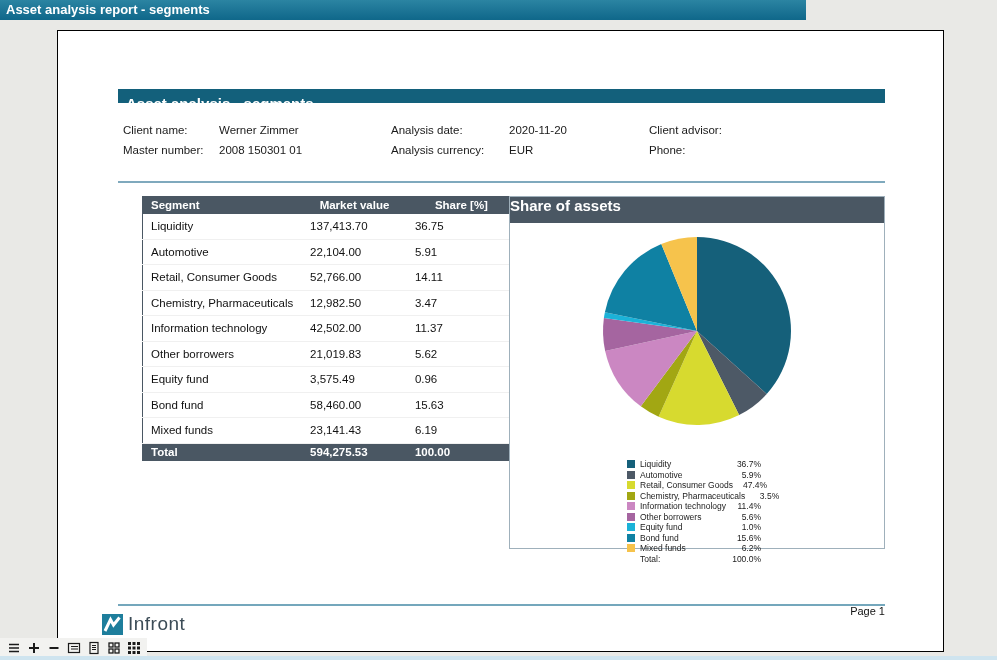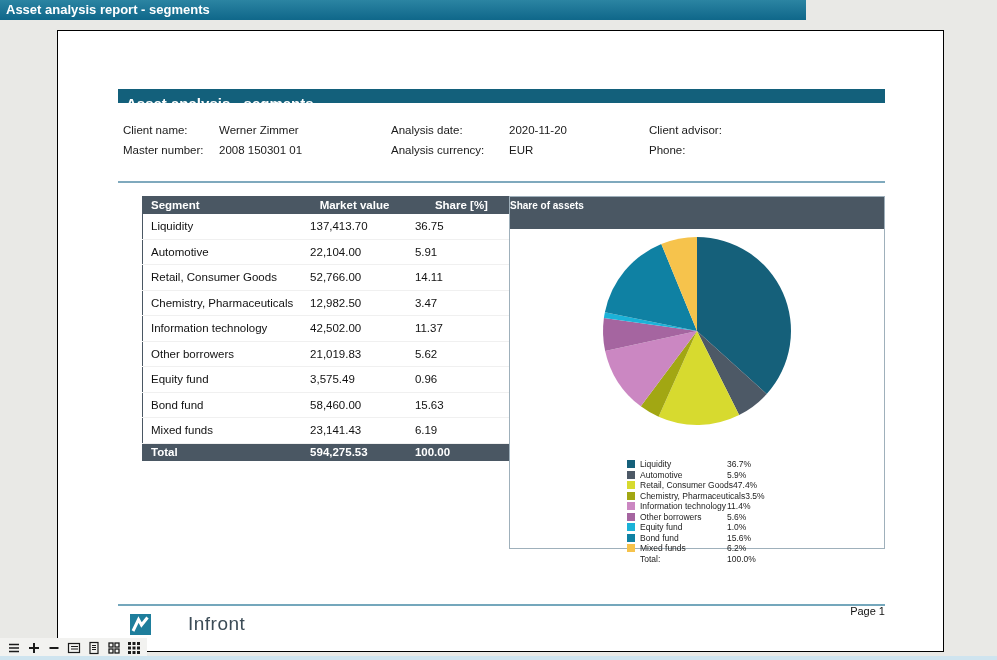--- a/index.html
+++ b/index.html
@@ -31,31 +31,31 @@
   .seg-table th:first-child { text-align:left; }
   .seg-table th.num, .seg-table td.num { }
   .seg-table td { height:25.5px; padding:0 8px; border-bottom:1px solid #f0f0f0; background:#fff; }
   .seg-table td.num { padding-right:8px; }
   .seg-table tr.total td { background:#4a5763; color:#fff; font-weight:bold;
     height:17px; border-bottom:none; }
   .seg-table col.c1{width:160px;} .seg-table col.c2{width:105px;} .seg-table col.c3{width:110px;}
 
   .chart-panel { position:absolute; left:451px; top:165px; width:376px; height:353px;
     border:1px solid #9fb0bb; background:#fff; }
-  .chart-header { height:32px; background:#4a5763; color:#fff; font-size:10px;
+  .chart-header { height:26px; background:#4a5763; color:#fff; font-size:15px;
     font-weight:bold; line-height:17px; }
   .pie-wrap { position:absolute; left:0; top:17px; width:374px; height:246px; }
   .legend { position:absolute; left:117px; top:262px; width:134px; font-size:8.5px; color:#222; }
   .legend-row { display:flex; align-items:center; height:10px; margin-bottom:0.5px; }
   .legend-swatch { width:8px; height:8px; margin-right:5px; flex:0 0 8px; }
   .legend-label { flex:1 1 auto; white-space:nowrap; }
-  .legend-value { flex:0 0 34px; }
+  .legend-value { flex:0 0 34px; text-align:right; }
 
   .footer-line { position:absolute; left:60px; top:573px; width:767px; height:2px; background:#74a7bc; }
-  .brand { position:absolute; left:72px; top:582px; display:flex; align-items:center;gap:32px; }
+  .brand { position:absolute; left:44px; top:582px; display:flex; align-items:center; }
   .brand-text { font-size:19px; color:#3b4b56; letter-spacing:0.5px; margin-left:5px; }
   .page-num { position:absolute; left:727px; top:574px; width:100px; text-align:right;
     font-size:11px; color:#111; }
 
   .toolbar { position:absolute; left:0; top:638px; width:147px; height:19px;
     background:#f2f2f0; display:flex; align-items:center; padding-left:4px; }
   .tool-btn { width:20px; height:17px; display:flex; align-items:center;
     justify-content:center; cursor:pointer; }
   .bottom-strip { position:absolute; left:0; top:656px; width:997px; height:4px; background:#cfe4ef; }
 </style>

